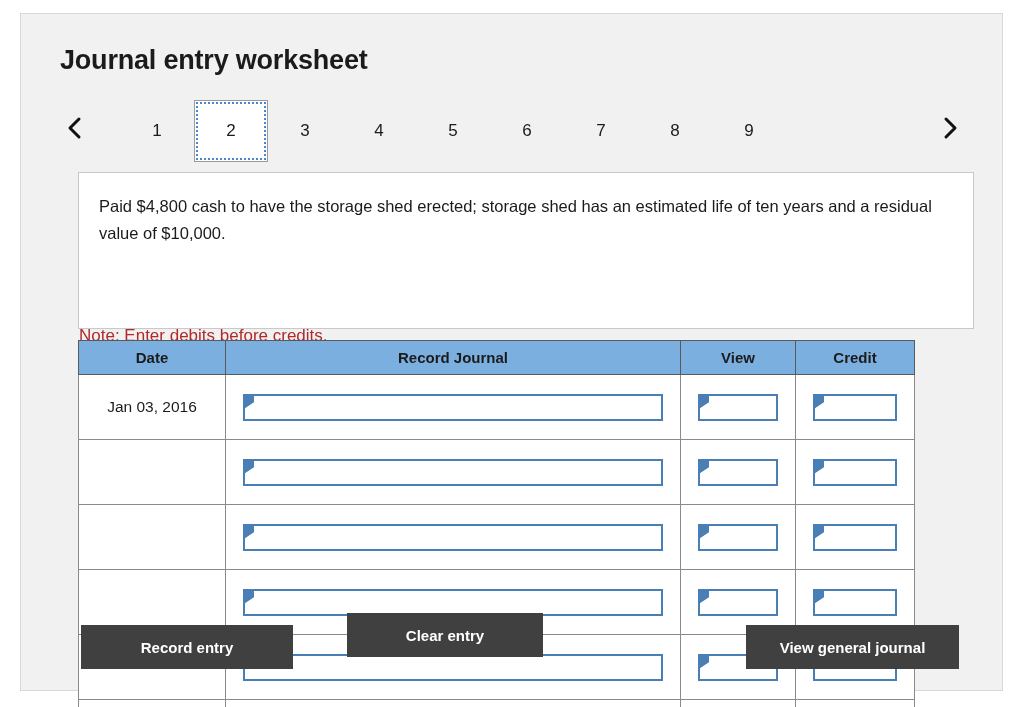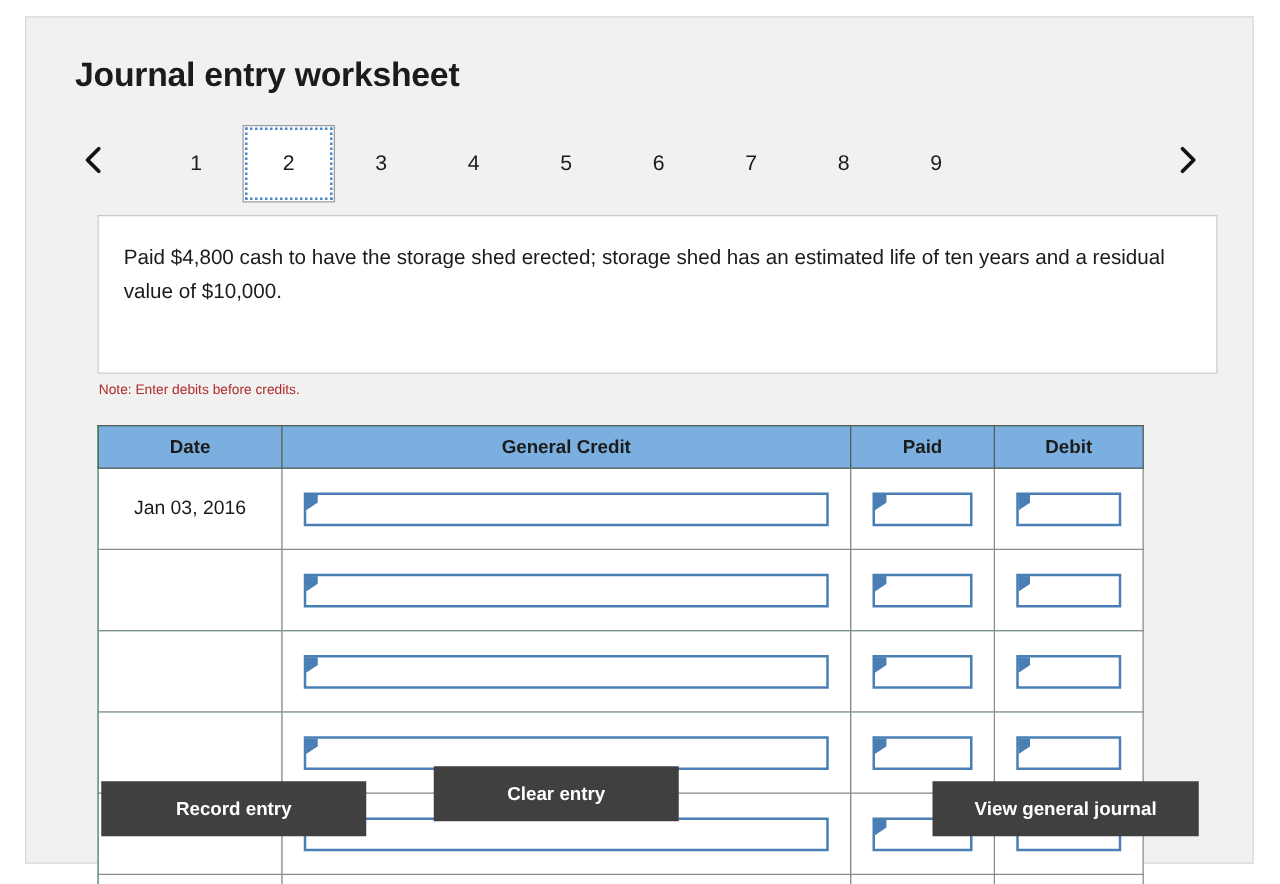--- a/index.html
+++ b/index.html
@@ -87,41 +87,41 @@
     outline: 2px dotted #4a86c8;
     outline-offset: -4px;
   }
 
   
   .desc-box {
     position: absolute;
     left: 57px;
     top: 158px;
     width: 896px;
-    height: 127px;
+    height: 157px;
     background: #ffffff;
     border: 1px solid #c9c9c9;
     box-sizing: border-box;
   }
   .desc-text {
     position: absolute;
     left: 20px;
     top: 20px;
     right: 24px;
     font-size: 16.5px;
     line-height: 27px;
     color: #1b1b1b;
   }
 
   
   .note {
     position: absolute;
     left: 58px;
-    top: 292px;
-    font-size: 11px;
+    top: 312px;
+    font-size: 17px;
     color: #b02a2a;
     white-space: nowrap;
   }
 
   
   .jtable {
     position: absolute;
     left: 57px;
     top: 326px;
     width: 836px;
@@ -256,23 +256,23 @@
   <table class="jtable">
     <colgroup>
       <col class="col-date">
       <col class="col-gj">
       <col class="col-debit">
       <col class="col-credit">
     </colgroup>
     <thead>
       <tr>
         <th>Date</th>
-        <th>General Credit</th>
-        <th>Paid</th>
-        <th>Debit</th>
+        <th>Record Journal</th>
+        <th>View</th>
+        <th>Credit</th>
       </tr>
     </thead>
     <tbody id="jbody">
         <tr>
           <td class="date-cell">Jan 03, 2016</td>
           <td>
             <div class="field">
               <span class="tri"></span>
             </div>
           </td>

